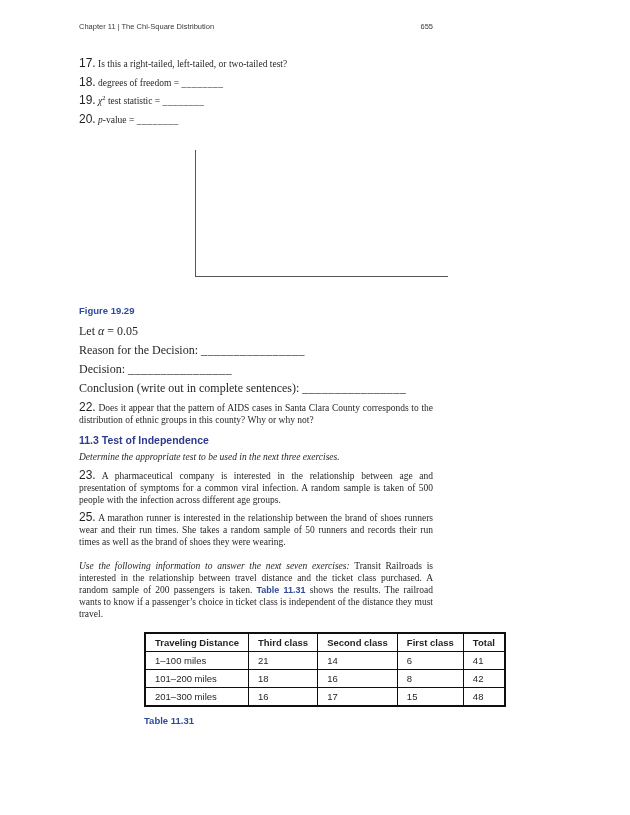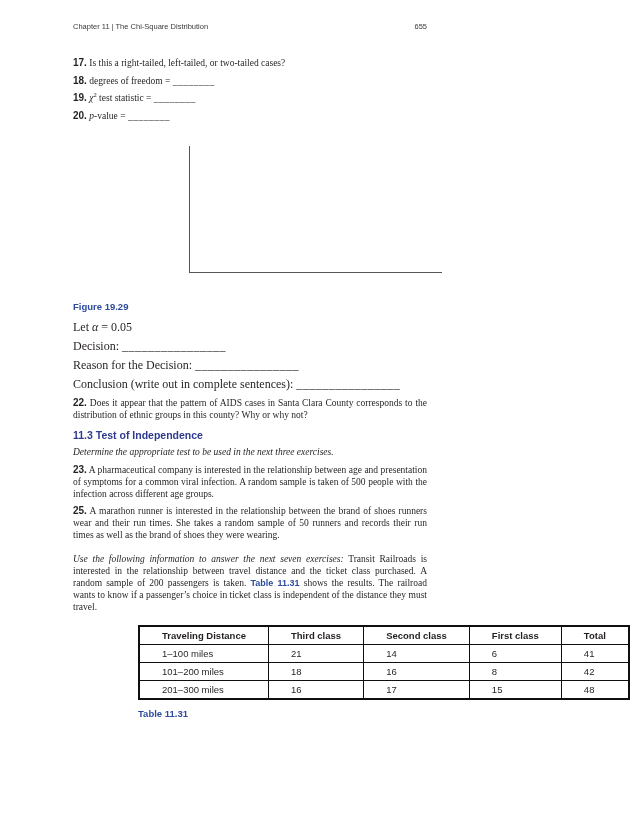--- a/index.html
+++ b/index.html
@@ -2,39 +2,39 @@
 <html><head>
 <meta charset="utf-8">
 <style>
   html, body { margin: 0; padding: 0; background: #ffffff; }
   body {
     width: 630px; height: 815px;
     font-family: "Liberation Serif", serif;
     color: #231f20;
     overflow: hidden;
   }
-  .page { padding: 22px 73px 0 73px; box-sizing: border-box; width: 500px; }
+  .page { padding: 22px 73px 0 73px; box-sizing: border-box; width: 500px; margin-left: 6px; }
 
   
   .pg-header {
     display: flex; justify-content: space-between;
     font-family: "Liberation Sans", sans-serif;
     font-size: 7.5px; color: #3a3a3a;
     margin-bottom: 26px;
   }
 
   
   .ex {
     font-size: 9.5px; line-height: 12px;
     margin: 0 0 5.5px 0;
     text-align: justify;
   }
   .num {
     font-family: "Liberation Sans", sans-serif;
-    font-weight: bold; font-size: 10px;
+    font-weight: normal; font-size: 12px;
   }
   .blank { letter-spacing: 0.5px; }
   sup.sq { font-size: 6.5px; vertical-align: super; line-height: 0; }
   .it { font-style: italic; }
 
   
   .graph-axes {
     margin: 24px 0 0 116px;
     width: 252px; height: 126px;
     border-left: 1.5px solid #555557;
@@ -68,21 +68,21 @@
   table.data {
     border-collapse: collapse;
     margin: 12px 0 0 65px;
     font-family: "Liberation Sans", sans-serif;
     font-size: 9.5px; color: #231f20;
     border: 2px solid #0f0f0f;
   }
   table.data th, table.data td {
     border: 1px solid #0f0f0f;
     text-align: left; vertical-align: middle;
-    padding: 3px 22px; height: 11px;
+    padding: 3px 9px; height: 11px;
     white-space: nowrap;
   }
   table.data th { font-weight: bold; }
   .col-dist { width: 96px; } .col-3 { width: 62px; } .col-2 { width: 71px; }
   .col-1 { width: 55px; } .col-t { width: 30px; }
 
   .table-caption {
     font-family: "Liberation Sans", sans-serif;
     font-weight: bold; font-size: 9.5px; color: #2d4b9e;
     margin: 8px 0 0 65px; line-height: 12px;
@@ -93,21 +93,21 @@
 
 <div class="page">
 
   <div class="pg-header">
     <span>Chapter 11 | The Chi-Square Distribution</span>
     <span>655</span>
   </div>
 
   <p class="ex">
     <b class="num">17.</b>
-    <span>Is this a right-tailed, left-tailed, or two-tailed cases?</span>
+    <span>Is this a right-tailed, left-tailed, or two-tailed test?</span>
   </p>
 
   <p class="ex">
     <b class="num">18.</b>
     <span>degrees of freedom =</span>
     <span class="blank">________</span>
   </p>
 
   <p class="ex">
     <b class="num">19.</b>
@@ -123,24 +123,24 @@
 
 
   <div class="graph-axes"></div>
 
   <div class="fig-caption">Figure 19.29</div>
 
   <p class="fig-line">
     <span>Let </span><span class="it">α</span><span> = 0.05</span>
   </p>
   <p class="fig-line">
+    <span>Reason for the Decision: </span><span class="blank">________________</span>
+  </p>
+  <p class="fig-line">
     <span>Decision: </span><span class="blank">________________</span>
-  </p>
-  <p class="fig-line">
-    <span>Reason for the Decision: </span><span class="blank">________________</span>
   </p>
   <p class="fig-line">
     <span>Conclusion (write out in complete sentences): </span><span class="blank">________________</span>
   </p>
 
   <p class="ex">
     <b class="num">22.</b>
     <span>Does it appear that the pattern of AIDS cases in Santa Clara County corresponds to the distribution of ethnic groups in this county? Why or why not?</span>
   </p>
 

